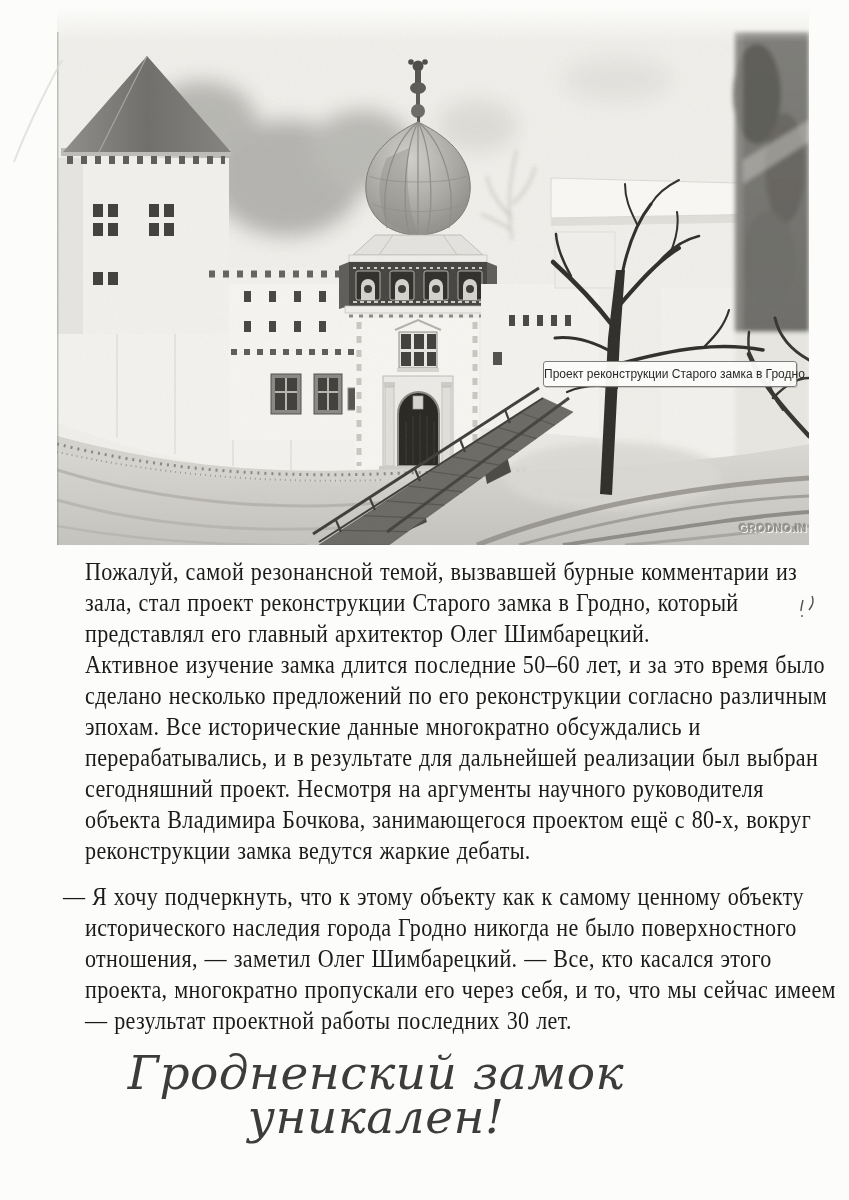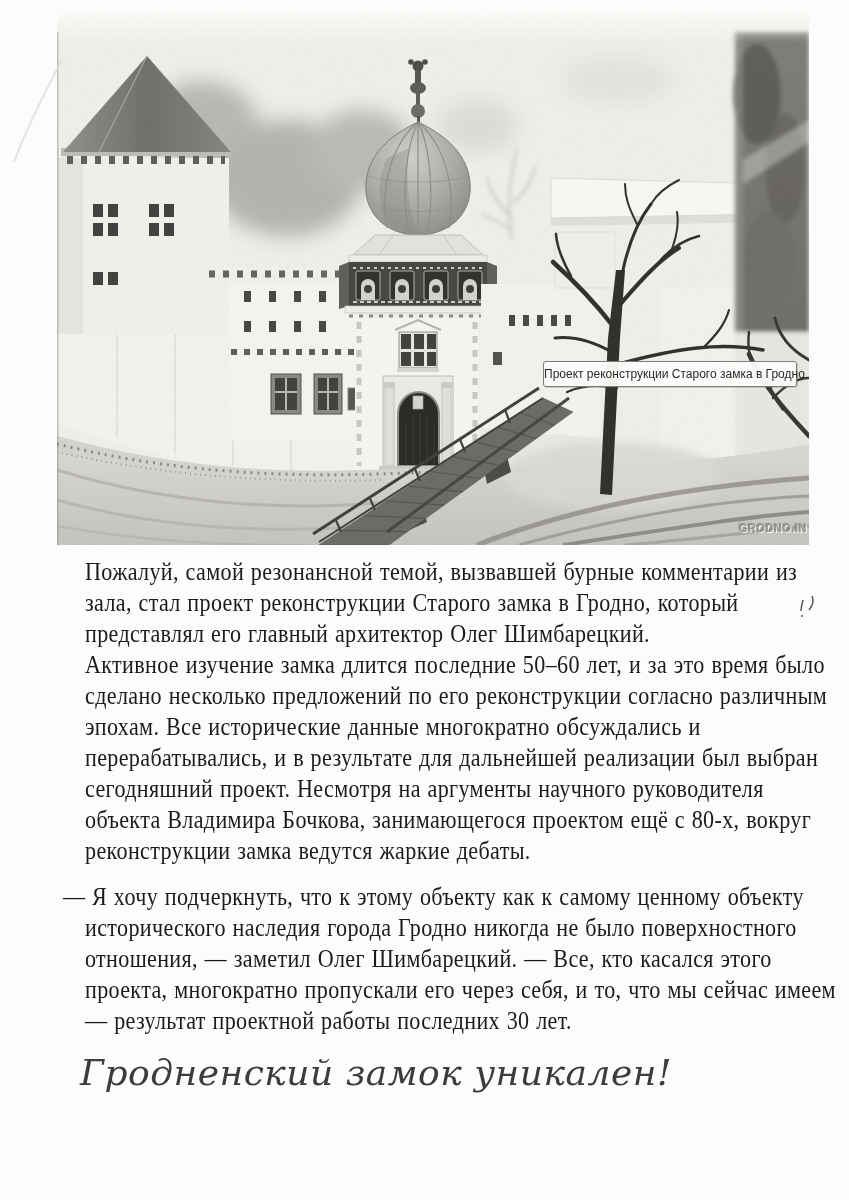--- a/index.html
+++ b/index.html
@@ -36,21 +36,21 @@
     font-size:26px;line-height:31px;letter-spacing:.4px;word-spacing:1px;
     color:#1b1b1a;
   }
   .article p{margin:0;white-space:pre-line;}
   .article p.quote{margin-top:15px;text-indent:-26px;}
   .headline{
     position:absolute;left:0;top:1051px;width:726px;margin:0;
     padding-left:26px;box-sizing:border-box;
     font-family:"DejaVu Serif","Liberation Serif",serif;
     font-style:italic;font-weight:normal;
-    font-size:36px;line-height:44px;text-align:center;color:#3d3c3b;
+    font-size:47px;line-height:44px;text-align:center;color:#3d3c3b;
     letter-spacing:.5px;
   }
   .artifacts{position:absolute;left:0;top:0;width:849px;height:1200px;pointer-events:none;}
 </style>
 </head>
 <body>
 
 <div class="page">
 
   <figure class="photo">

